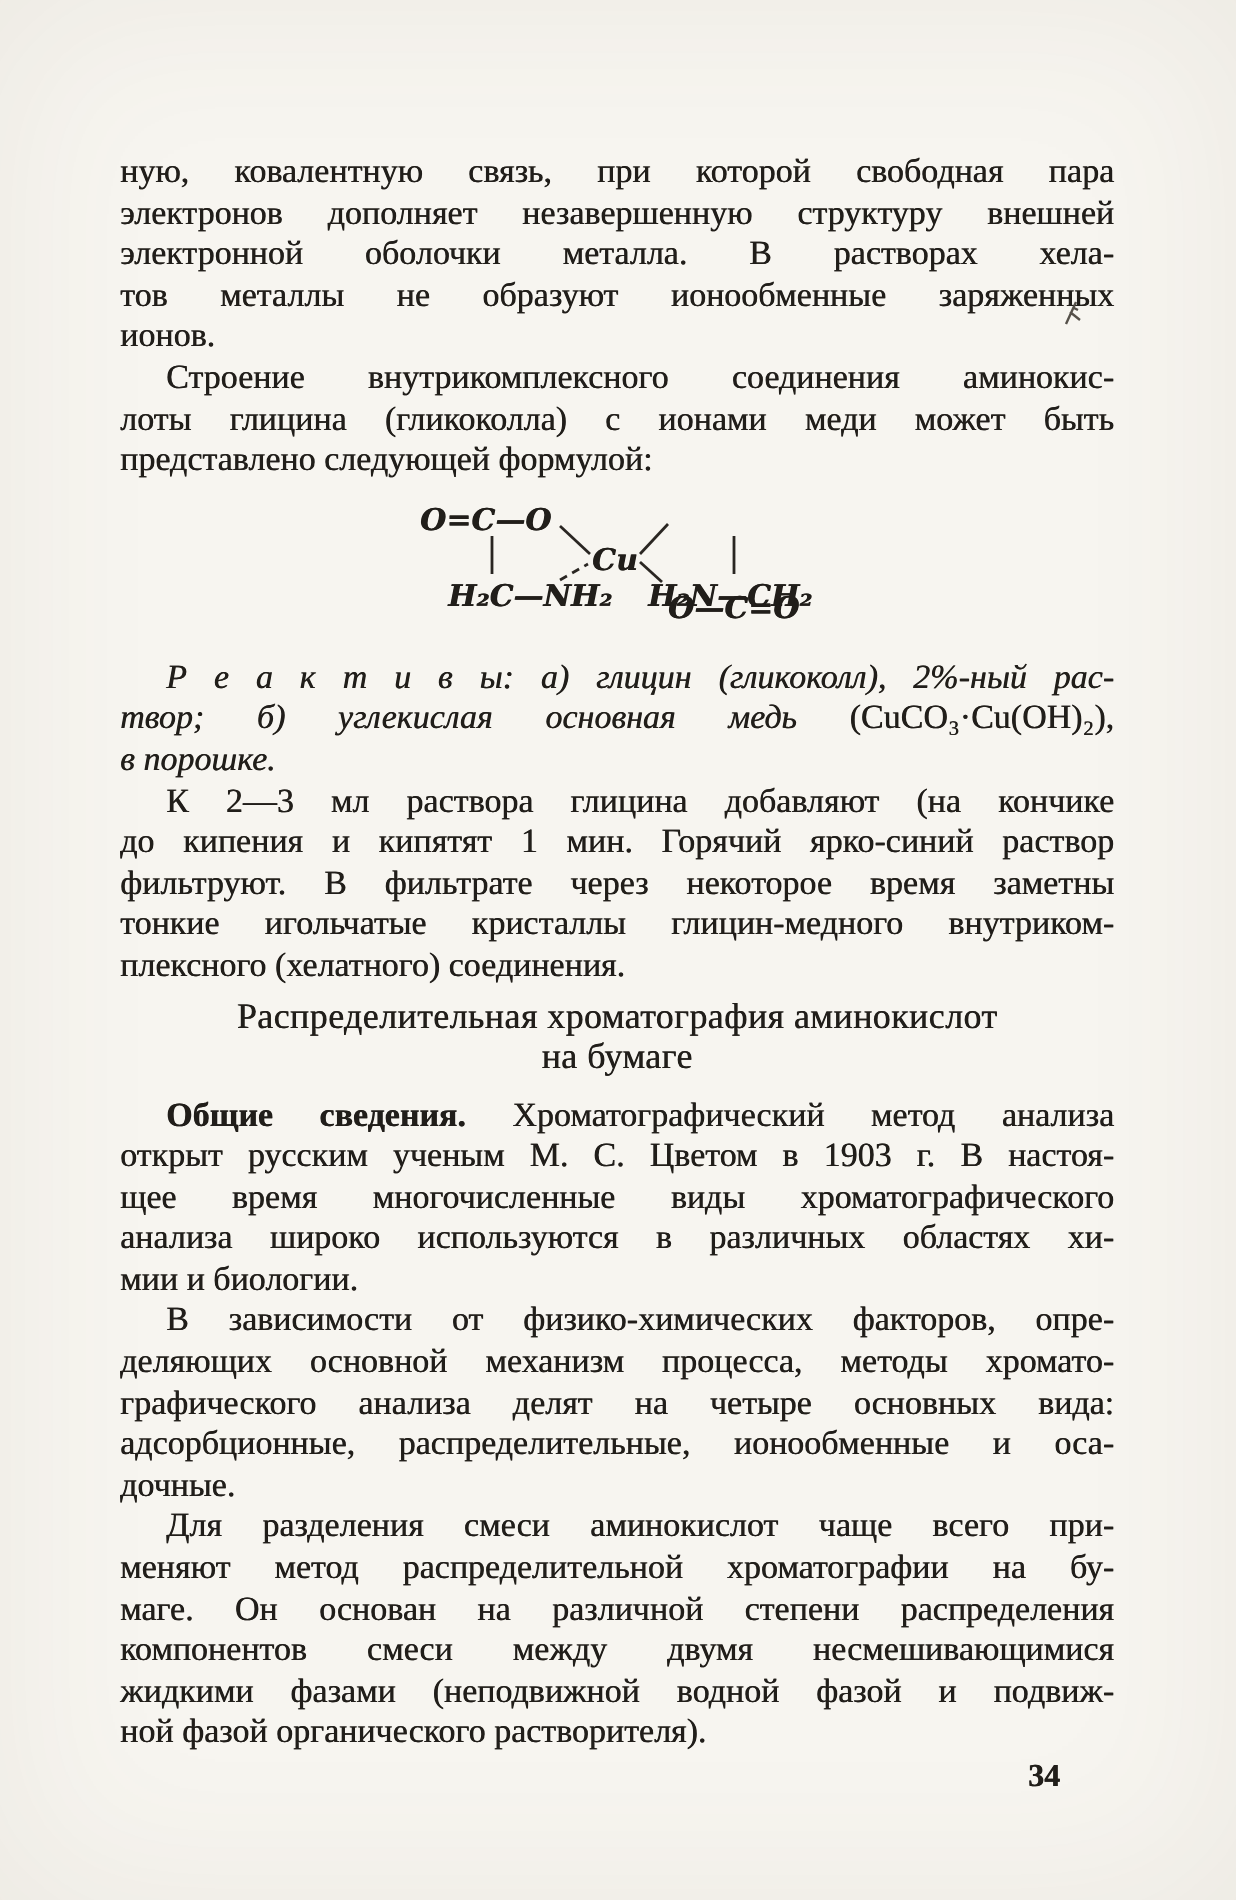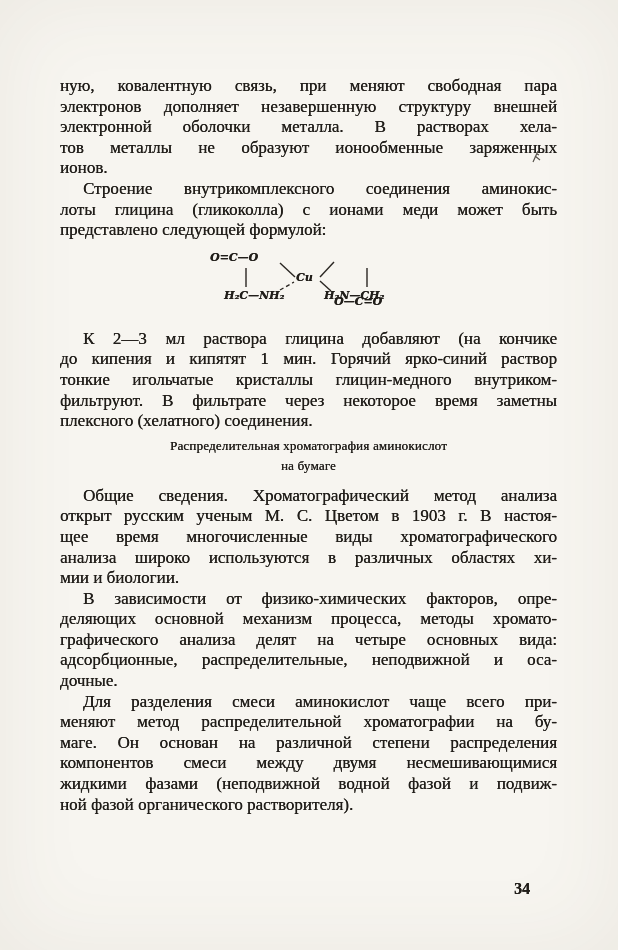--- a/index.html
+++ b/index.html
@@ -24,55 +24,55 @@
     font-size:17px;
     line-height:20.6px;
     text-align:justify;
     text-align-last:justify;
     text-shadow:0.25px 0 0 currentColor;
     white-space:normal;
   }
   .line.last{text-align-last:left;}
   .line.indent{text-indent:23px;}
   .seg-n{font-style:normal;font-weight:normal;}
-  .seg-b{font-weight:normal;margin-top:44px;}
+  .seg-b{font-weight:bold;margin-top:44px;}
   .seg-i{font-style:italic;}
   .heading{margin:4px 0 10px 0;font-weight:bold;}
   .heading .line{
     text-align:center;text-align-last:center;
-    font-size:13px;line-height:20px;
+    font-size:18px;line-height:20px;
     letter-spacing:.2px;
   }
   .formula{
     position:relative;height:62px;margin:10px 0 16px 0;
   }
   .fa{
     position:absolute;
     font-family:"DejaVu Serif","DejaVu Sans",serif;
     font-style:italic;font-weight:600;
-    font-size:11px;white-space:pre;
+    font-size:15px;white-space:pre;
     text-shadow:0.3px 0 0 currentColor;
   }
   .bonds{position:absolute;left:0;top:0;}
   .page-number{
     position:absolute;left:514px;top:880px;
     font-size:16px;font-weight:bold;
     text-shadow:0.25px 0 0 currentColor;
   }
   .ink-mark{position:absolute;left:531px;top:148px;opacity:.85;}
 </style>
 </head>
 <body>
 
 <div class="page">
 
   <div class="text-col">
 
     <div class="para">
-        <div class="line"><span class="seg-n">ную, ковалентную связь, при меняют свободная пара</span></div>
+        <div class="line"><span class="seg-n">ную, ковалентную связь, при которой свободная пара</span></div>
         <div class="line"><span class="seg-n">электронов дополняет незавершенную структуру внешней</span></div>
         <div class="line"><span class="seg-n">электронной оболочки металла. В растворах хела-</span></div>
         <div class="line"><span class="seg-n">тов металлы не образуют ионообменные заряженных</span></div>
         <div class="line last"><span class="seg-n">ионов.</span></div>
       </div>
     <div class="para">
         <div class="line indent"><span class="seg-n">Строение внутрикомплексного соединения аминокис-</span></div>
         <div class="line"><span class="seg-n">лоты глицина (гликоколла) с ионами меди может быть</span></div>
         <div class="line last"><span class="seg-n">представлено следующей формулой:</span></div>
       </div>
@@ -89,42 +89,47 @@
         </g>
       </svg>
       <span class="fa" style="left:150px;top:0;">O=C—O</span>
       <span class="fa" style="left:274px;top:0;margin-top:44px;">O—C=O</span>
       <span class="fa" style="left:236px;top:20px;">Cu</span>
       <span class="fa" style="left:164px;top:38px;">H₂C—NH₂</span>
       <span class="fa" style="left:264px;top:38px;">H₂N—CH₂</span>
     </div>
 
     <div class="para">
+        <div class="line indent"><span class="seg-i">Р е а к т и в ы:  а) глицин (гликоколл), 2%-ный рас-</span></div>
+        <div class="line"><span class="seg-i">твор; б) углекислая основная медь </span><span class="seg-n">(CuCO₃·Cu(OH)₂),</span></div>
+        <div class="line last"><span class="seg-i">в порошке.</span></div>
+      </div>
+    <div class="para">
         <div class="line indent"><span class="seg-n">К 2—3 мл раствора глицина добавляют (на кончике</span></div>
         <div class="line"><span class="seg-n">до кипения и кипятят 1 мин. Горячий ярко-синий раствор</span></div>
+        <div class="line"><span class="seg-n">фильтруют. В фильтрате через некоторое время заметны</span></div>
         <div class="line"><span class="seg-n">тонкие игольчатые кристаллы глицин-медного внутриком-</span></div>
-        <div class="line"><span class="seg-n">фильтруют. В фильтрате через некоторое время заметны</span></div>
         <div class="line last"><span class="seg-n">плексного (хелатного) соединения.</span></div>
       </div>
     <div class="para heading">
         <div class="line"><span class="seg-n">Распределительная хроматография аминокислот</span></div>
         <div class="line last"><span class="seg-n">на бумаге</span></div>
       </div>
     <div class="para">
         <div class="line indent"><span class="seg-b">Общие сведения. </span><span class="seg-n">Хроматографический метод анализа</span></div>
         <div class="line"><span class="seg-n">открыт русским ученым М. С. Цветом в 1903 г. В настоя-</span></div>
         <div class="line"><span class="seg-n">щее время многочисленные виды хроматографического</span></div>
         <div class="line"><span class="seg-n">анализа широко используются в различных областях хи-</span></div>
         <div class="line last"><span class="seg-n">мии и биологии.</span></div>
       </div>
     <div class="para">
         <div class="line indent"><span class="seg-n">В зависимости от физико-химических факторов, опре-</span></div>
         <div class="line"><span class="seg-n">деляющих основной механизм процесса, методы хромато-</span></div>
         <div class="line"><span class="seg-n">графического анализа делят на четыре основных вида:</span></div>
-        <div class="line"><span class="seg-n">адсорбционные, распределительные, неподвижной и оса-</span></div>
+        <div class="line"><span class="seg-n">адсорбционные, распределительные, ионообменные и оса-</span></div>
         <div class="line last"><span class="seg-n">дочные.</span></div>
       </div>
     <div class="para">
         <div class="line indent"><span class="seg-n">Для разделения смеси аминокислот чаще всего при-</span></div>
         <div class="line"><span class="seg-n">меняют метод распределительной хроматографии на бу-</span></div>
         <div class="line"><span class="seg-n">маге. Он основан на различной степени распределения</span></div>
         <div class="line"><span class="seg-n">компонентов смеси между двумя несмешивающимися</span></div>
         <div class="line"><span class="seg-n">жидкими фазами (неподвижной водной фазой и подвиж-</span></div>
         <div class="line last"><span class="seg-n">ной фазой органического растворителя).</span></div>
       </div>

